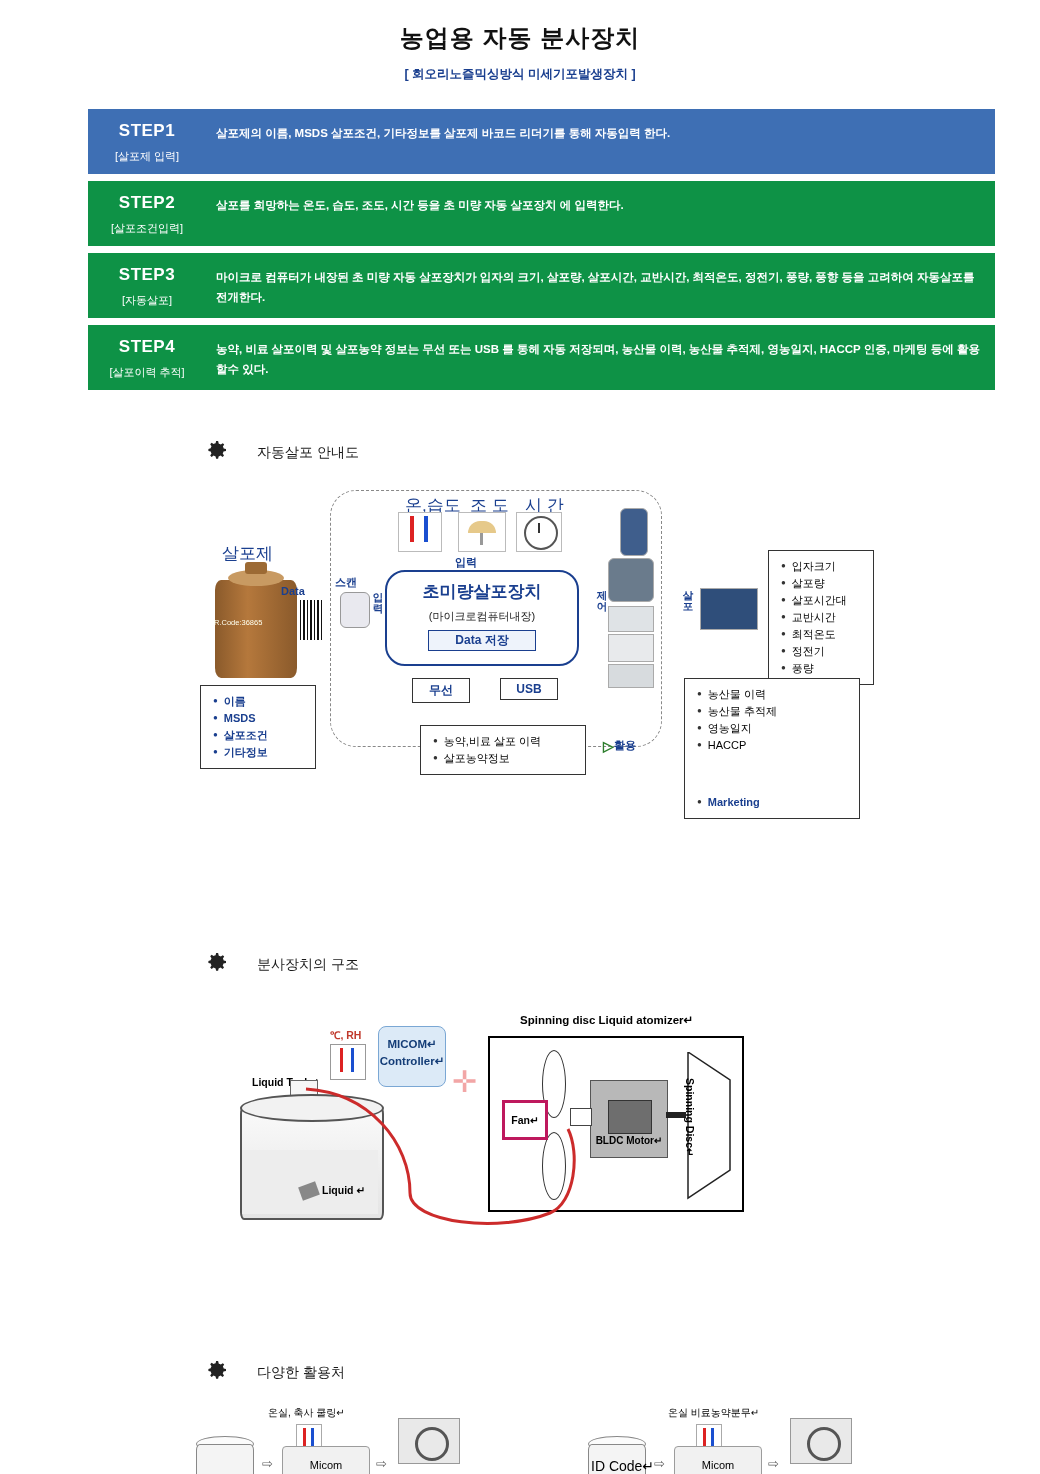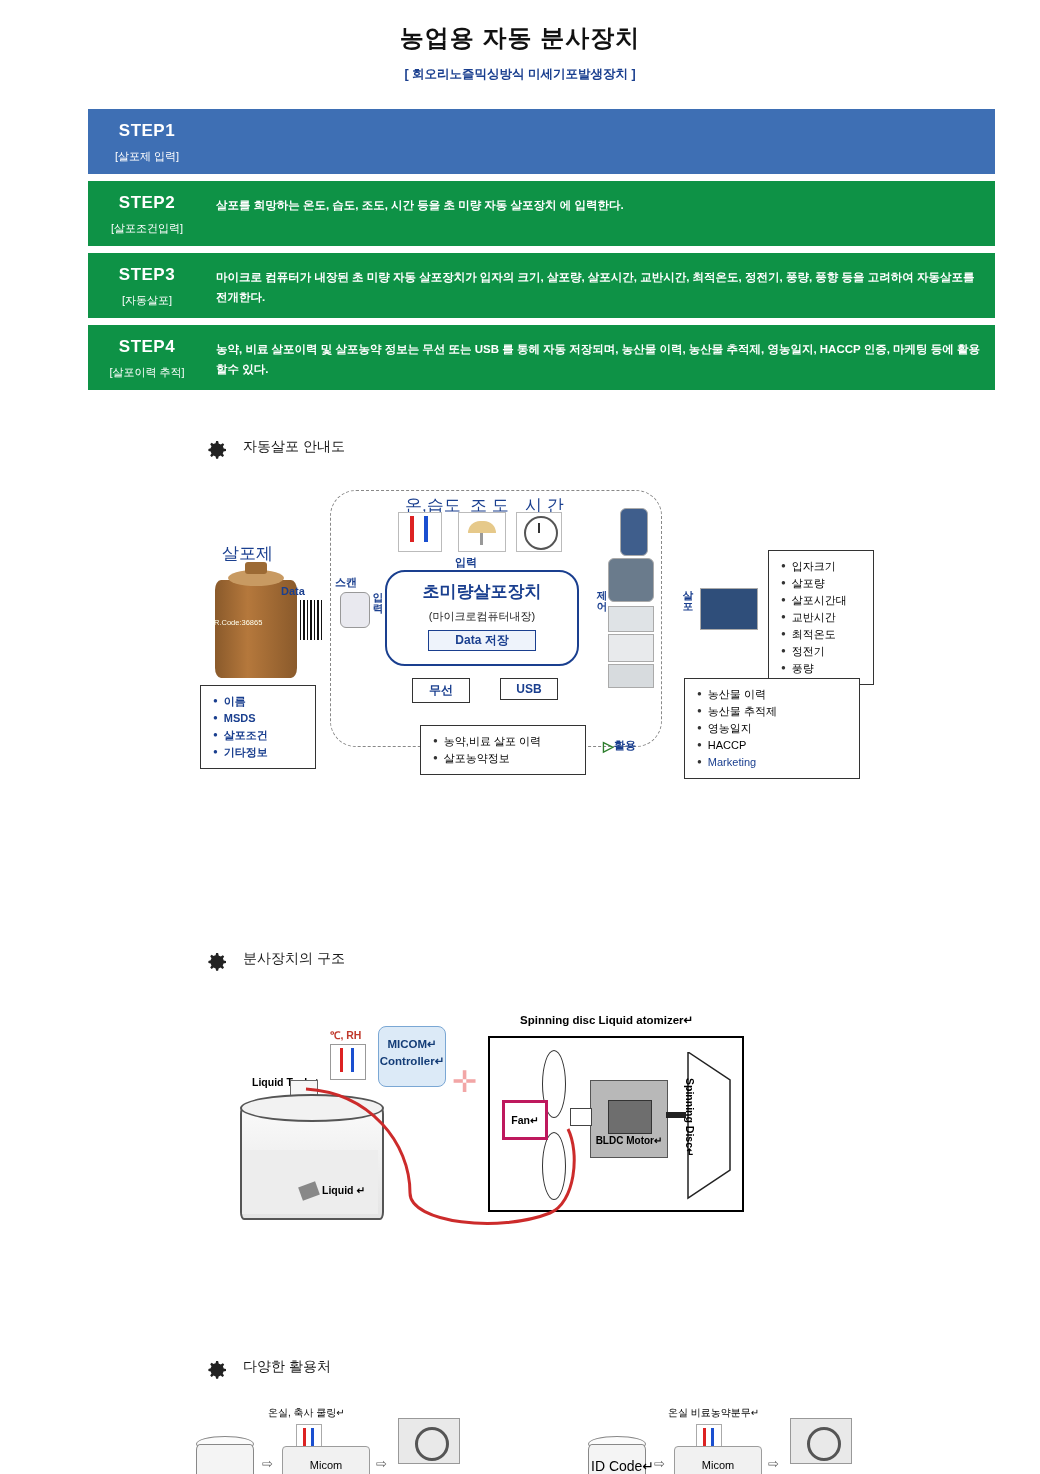--- a/index.html
+++ b/index.html
@@ -61,23 +61,23 @@
     font-weight: bold;
     line-height: 1.75;
     padding: 14px 14px 10px 4px;
   }
   .blue { background: #3e6fb4; }
   .green { background: #0e9246; }
 
   
   .section-head {
     display: flex;
-    align-items: flex-start;
+    align-items: flex-end;
     margin-left: 205px;
-    gap: 14px;
+    gap: 28px;
   }
   .gear {
     width: 24px;
     height: 24px;
     position: relative;
     flex: 0 0 24px;
   }
   .gear svg { display: block; }
   .section-title {
     font-size: 14px;
@@ -389,20 +389,21 @@
 <div class="page-title">농업용 자동 분사장치</div>
 <div class="page-subtitle">[ 회오리노즐믹싱방식 미세기포발생장치 ]</div>
 
 <div class="steps">
 
   <div class="step-row blue">
     <div class="step-label">
       <div class="step-name">STEP1</div>
       <div class="step-sub">[살포제 입력]</div>
     </div>
+    <div class="step-desc">살포제의 이름, MSDS 살포조건, 기타정보를 살포제 바코드 리더기를 통해 자동입력 한다.</div>
   </div>
 
   <div class="step-row green">
     <div class="step-label">
       <div class="step-name">STEP2</div>
       <div class="step-sub">[살포조건입력]</div>
     </div>
     <div class="step-desc">살포를 희망하는 온도, 습도, 조도, 시간 등을 초 미량 자동 살포장치 에 입력한다.</div>
   </div>
 
@@ -508,21 +509,21 @@
   </div>
 
   <div class="chev" style="left:603px; top:258px;">▷</div>
   <div class="arrow-txt" style="left:614px; top:258px;">활용</div>
 
   <div class="bullet-box dark" style="left:684px; top:198px; width:150px;">
     <div>농산물 이력</div>
     <div>농산물 추적제</div>
     <div>영농일지</div>
     <div>HACCP</div>
-    <div style="color:#1a3f8f;font-weight:normal;">Marketing</div>
+    <div style="color:#1a3f8f;font-weight:bold;margin-top:40px;">Marketing</div>
   </div>
 </div>
 
 <div class="section-head" style="margin-top:110px;">
   <span class="gear">
     <svg width="24" height="24" viewBox="0 0 24 24">
         <path fill="#222" d="M12 8.2a3.8 3.8 0 100 7.6 3.8 3.8 0 000-7.6zm9 4.9v-2l-2.3-.5a6.9 6.9 0 00-.8-2l1.3-2-1.4-1.4-2 1.3a6.9 6.9 0 00-2-.8L13.1 3h-2l-.5 2.3a6.9 6.9 0 00-2 .8l-2-1.3L5.2 6.2l1.3 2a6.9 6.9 0 00-.8 2L3.4 11v2l2.3.5c.2.7.4 1.4.8 2l-1.3 2 1.4 1.4 2-1.3c.6.4 1.3.6 2 .8l.5 2.3h2l.5-2.3c.7-.2 1.4-.4 2-.8l2 1.3 1.4-1.4-1.3-2c.4-.6.6-1.3.8-2L21 13.1z"></path>
       </svg>
   </span>
   <span class="section-title">분사장치의 구조</span>

